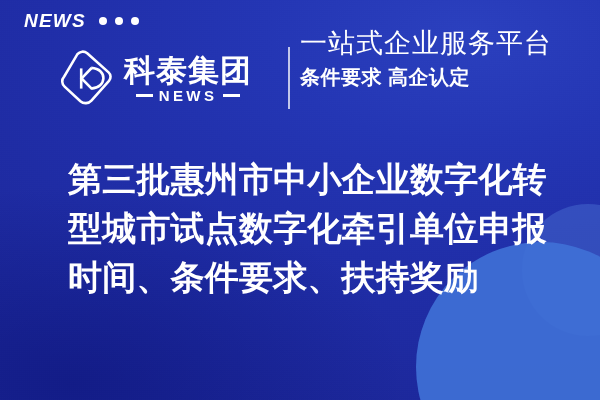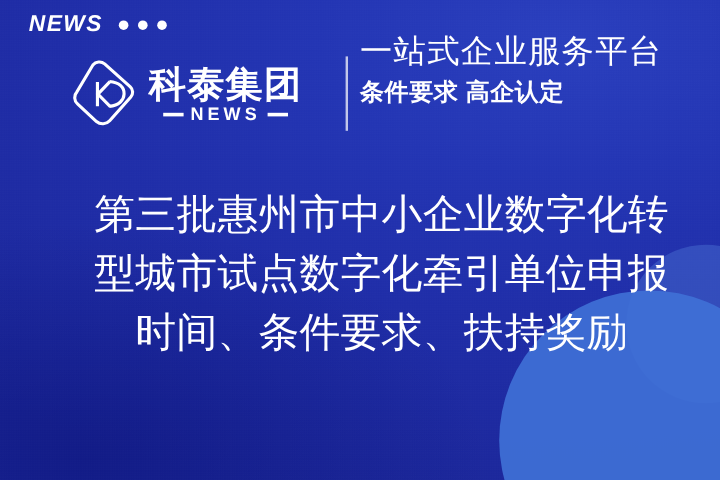--- a/index.html
+++ b/index.html
@@ -173,24 +173,23 @@
   }
 
   
   .headline {
     position: absolute;
     left: 68px;
     top: 155px;
     width: 500px;
     color: #ffffff;
     font-size: 34px;
-    font-weight: normal;
+    font-weight: bold;
     line-height: 49px;
     letter-spacing: 0.2px;
-    text-align: center;
   }
 </style>
 </head>
 <body>
 
 <div class="banner">
 
   <div class="bg-vignette"></div>
   <div class="bg-noise"></div>
 

